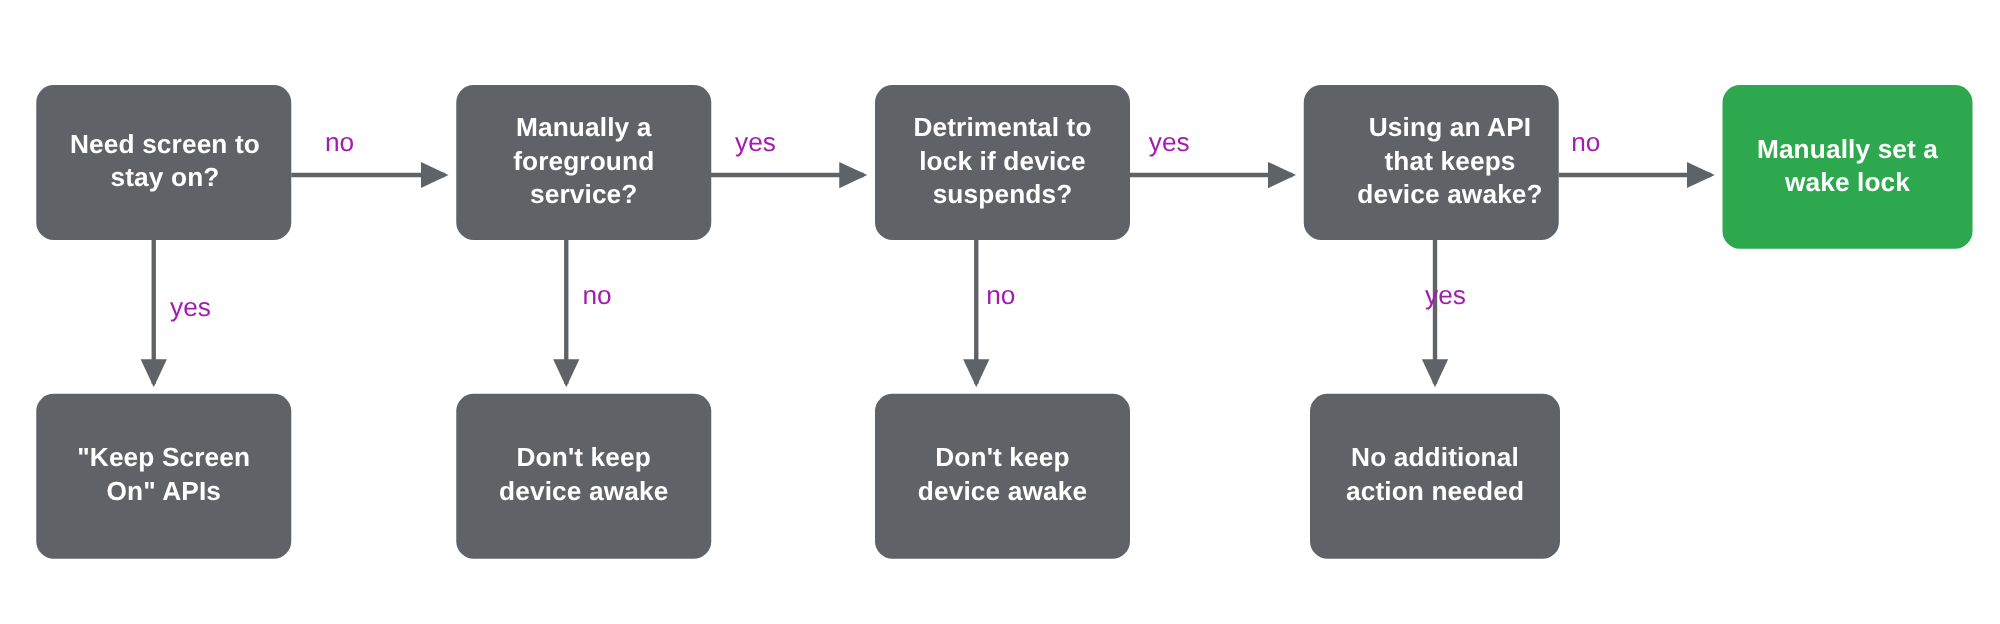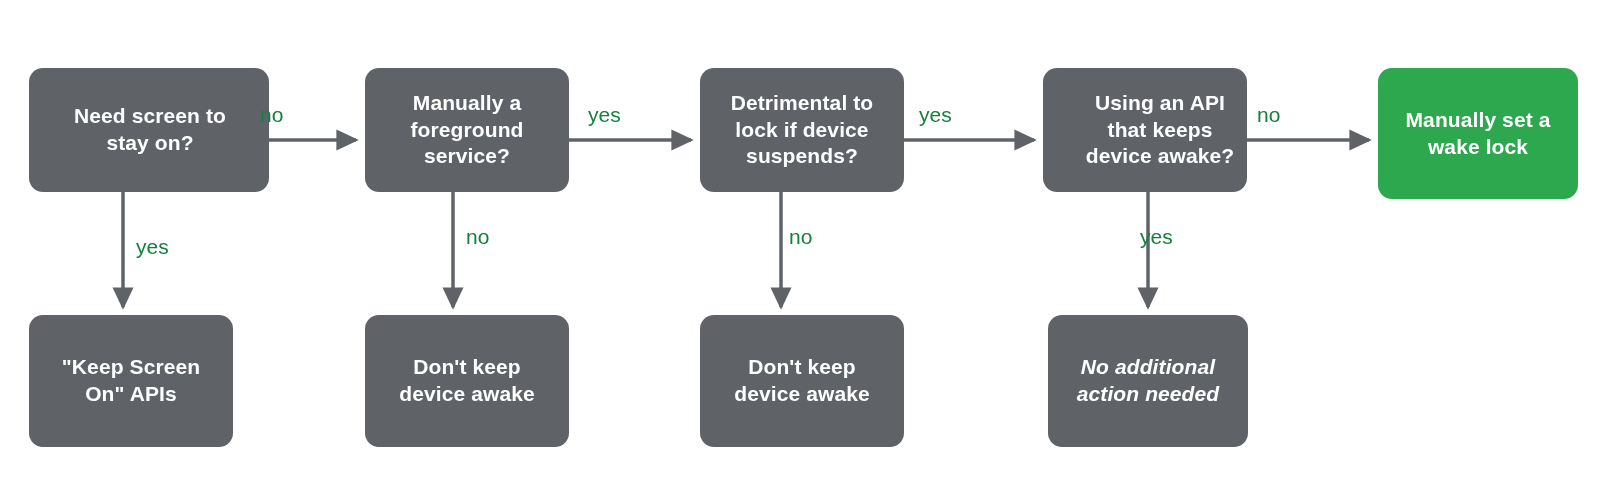--- a/index.html
+++ b/index.html
@@ -43,21 +43,21 @@
   .edge-svg {
     position: absolute;
     left: 0;
     top: 0;
     width: 1600px;
     height: 499px;
     pointer-events: none;
   }
   .edge-label {
     position: absolute;
-    color: #15803d;
+    color: #a21caf;
     font-weight: normal;
     font-size: 21px;
     line-height: 1;
     white-space: nowrap;
     -webkit-font-smoothing: antialiased;
   }
 </style>
 </head>
 <body>
 
@@ -96,21 +96,21 @@
 
     <g>
       <line x1="1247" y1="140" x2="1369" y2="140" stroke="#5f6368" stroke-width="3.5" marker-end="url(#arrowhead)"></line>
     </g>
 
     <g>
       <line x1="1148" y1="192" x2="1148" y2="307" stroke="#5f6368" stroke-width="3.5" marker-end="url(#arrowhead)"></line>
     </g>
   </svg>
 
-  <div class="node decision" style="left:29px; top:68px; width:240px; height:124px;padding-left:12px;">Need screen to
+  <div class="node decision" style="left:29px; top:68px; width:204px; height:124px;padding-left:12px;">Need screen to
 stay on?</div>
 
   <div class="node terminal-gray" style="left:29px; top:315px; width:204px; height:132px;">"Keep Screen
 On" APIs</div>
 
   <div class="node decision" style="left:365px; top:68px; width:204px; height:124px;">Manually a
 foreground
 service?</div>
 
   <div class="node terminal-gray" style="left:365px; top:315px; width:204px; height:132px;">Don't keep
@@ -120,21 +120,21 @@
 lock if device
 suspends?</div>
 
   <div class="node terminal-gray" style="left:700px; top:315px; width:204px; height:132px;">Don't keep
 device awake</div>
 
   <div class="node decision" style="left:1043px; top:68px; width:204px; height:124px;padding-left:40px;">Using an API
 that keeps
 device awake?</div>
 
-  <div class="node terminal-gray" style="left:1048px; top:315px; width:200px; height:132px;font-style:italic;">No additional
+  <div class="node terminal-gray" style="left:1048px; top:315px; width:200px; height:132px;">No additional
 action needed</div>
 
   <div class="node terminal-green" style="left:1378px; top:68px; width:200px; height:131px;">Manually set a
 wake lock</div>
 
   <div class="edge-label" style="left:260px; top:104px;">no</div>
 
   <div class="edge-label" style="left:136px; top:236px;">yes</div>
 
   <div class="edge-label" style="left:588px; top:104px;">yes</div>

